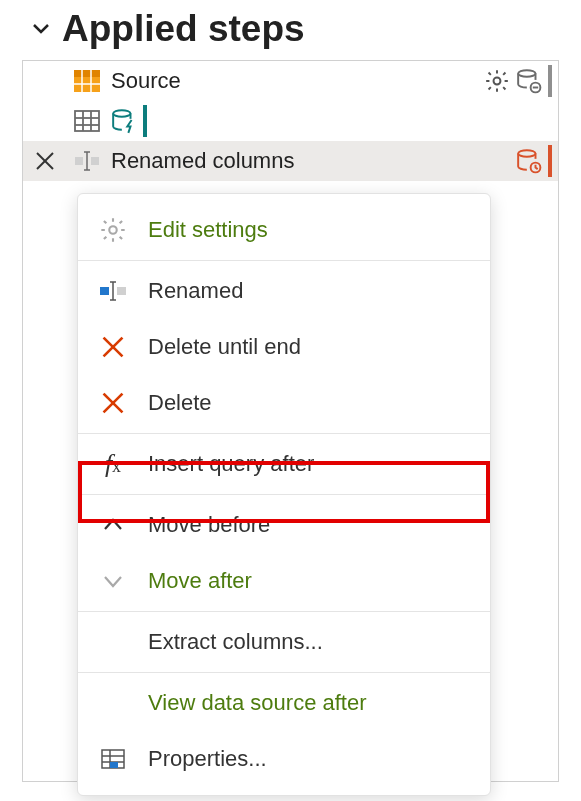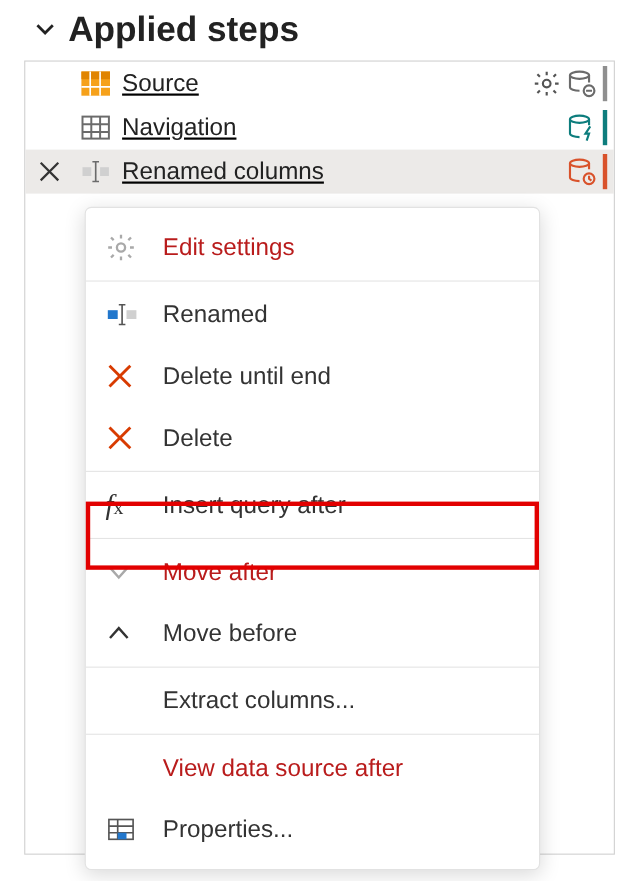--- a/index.html
+++ b/index.html
@@ -8,37 +8,36 @@
       font-family: "Segoe UI", Arial, sans-serif;
       background: #fff;
       width: 581px;
       height: 801px;
       position: relative;
     }
     .panel-header {
       display: flex;
       align-items: center;
       padding: 8px 16px 10px 32px;
-      font-size: 32px;
+      font-size: 37px;
       font-weight: 600;
       color: #222;
       gap: 10px;
     }
     .panel-header .chevron {
       width: 18px; height: 18px;
       display: flex; align-items: center; justify-content: center;
       margin-right: 2px;
     }
     .panel-body {
       margin: 0 22px;
       border: 1px solid #d0d0d0;
       height: 722px;
       position: relative;
       background: #fff;
-      text-decoration: underline;
     }
     .step-row {
       display: flex;
       align-items: center;
       height: 40px;
       padding: 0 6px 0 50px;
       position: relative;
     }
     .step-row.selected {
       background: #eceae8;
@@ -89,24 +88,24 @@
     }
     .menu-item {
       display: flex;
       align-items: center;
       height: 56px;
       padding: 0 18px;
       font-size: 22px;
       color: #333;
       position: relative;
     }
-    .menu-item.disabled { color: #b91c1c; }
+    .menu-item.disabled { color: #4d7c0f; }
     .menu-icon {
       width: 34px; height: 34px;
-      display: flex; align-items: center; 
+      display: flex; align-items: center; justify-content: center;
       margin-right: 18px;
     }
     .menu-icon.spacer { visibility: hidden; }
     .menu-sep {
       height: 1px;
       background: #e4e4e4;
       margin: 2px 0;
     }
     .highlight {
       border: 4px solid #e20000;
@@ -167,21 +166,20 @@
   <div class="step-row">
     <div class="step-icon">
       <svg width="28" height="28" viewBox="0 0 28 28" fill="none" stroke="#6b6b6b" stroke-width="1.8">
         <rect x="2" y="4" width="24" height="20"></rect>
         <line x1="2" y1="11" x2="26" y2="11"></line>
         <line x1="2" y1="18" x2="26" y2="18"></line>
         <line x1="10" y1="4" x2="10" y2="24"></line>
         <line x1="18" y1="4" x2="18" y2="24"></line>
       </svg>
     </div>
-    <div class="step-label">Navigation</div>
     <div class="step-right">
       <div class="right-icon">
         <svg width="26" height="26" viewBox="0 0 24 24" fill="none" stroke="#0d7d7d" stroke-width="1.8">
           <ellipse cx="10" cy="5" rx="8" ry="3"></ellipse>
           <path d="M2 5v12c0 1.7 3.6 3 8 3"></path>
           <path d="M18 5v5"></path>
           <polyline points="19,11 15,17 18,17 16,23" fill="none"></polyline>
         </svg>
       </div>
       <div class="right-bar" style="background:#0d7d7d"></div>
@@ -265,36 +263,36 @@
 
     <div class="menu-item">
       <div class="menu-icon">
         <span style="font-family:'Times New Roman',serif;font-style:italic;font-size:26px;color:#333">f<span style="font-size:18px;font-style:normal">x</span></span>
       </div>
       <span>Insert query after</span>
     </div>
 
     <div class="menu-sep"></div>
 
+    <div class="menu-item">
+      <div class="menu-icon">
+        <svg width="24" height="24" viewBox="0 0 24 24">
+            <polyline points="4,16 12,7 20,16" fill="none" stroke="#333" stroke-width="2.2"></polyline>
+          </svg>
+      </div>
+      <span>Move before</span>
+    </div>
+
     <div class="menu-item disabled">
       <div class="menu-icon">
         <svg width="24" height="24" viewBox="0 0 24 24">
             <polyline points="4,8 12,17 20,8" fill="none" stroke="#a9a9a9" stroke-width="2.2"></polyline>
           </svg>
       </div>
       <span>Move after</span>
-    </div>
-
-    <div class="menu-item">
-      <div class="menu-icon">
-        <svg width="24" height="24" viewBox="0 0 24 24">
-            <polyline points="4,16 12,7 20,16" fill="none" stroke="#333" stroke-width="2.2"></polyline>
-          </svg>
-      </div>
-      <span>Move before</span>
     </div>
 
     <div class="menu-sep"></div>
 
     <div class="menu-item">
       <div class="menu-icon spacer"></div>
       <span>Extract columns...</span>
     </div>
 
     <div class="menu-sep"></div>

